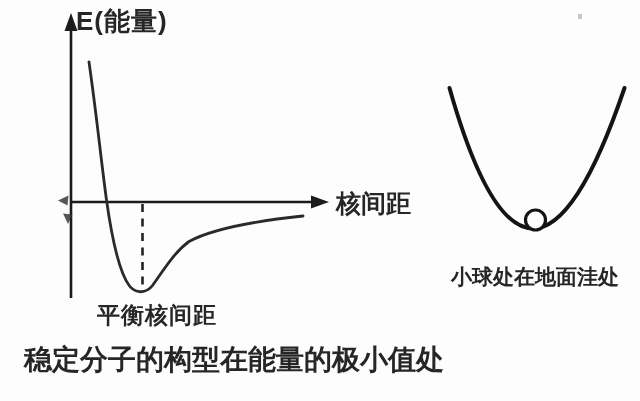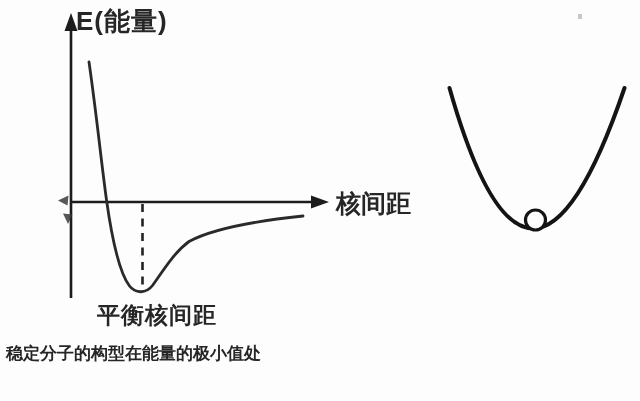--- a/index.html
+++ b/index.html
@@ -8,21 +8,21 @@
     position:relative; width:640px; height:401px;
     background:#fdfdfd; overflow:hidden;
     font-family:Liberation Sans, sans-serif;
     color:#262626;
   }
   .abs{position:absolute;}
   .txt{position:absolute; white-space:nowrap; font-weight:600; line-height:1.1; color:#262626;}
   .e-label      {left:76px;  top:7px;   font-size:26px; letter-spacing:1px;}
   .x-label      {left:336px; top:190px; font-size:25px;}
   .eq-label     {left:97px;  top:303px; font-size:23px; letter-spacing:1px;}
-  .left-caption {left:6px;   top:345px; font-size:17px;}
+  .left-caption {left:24px;   top:345px; font-size:28px;}
   .r-caption1   {left:451px; top:265px; font-size:21px;}
   .r-caption2   {left:424px; top:309px; font-size:21px;}
   .speck{position:absolute; left:578px; top:14px; width:4px; height:5px; background:#9a9a9a; opacity:.55;}
   svg{display:block;}
 </style>
 </head>
 <body>
 
 <div class="canvas">
 
@@ -50,15 +50,16 @@
   <div class="txt e-label">E(能量)</div>
   <div class="txt eq-label">平衡核间距</div>
   <div class="txt x-label">核间距</div>
   <div class="txt left-caption">稳定分子的构型在能量的极小值处</div>
 
   <svg class="abs" style="left:430px;top:60px" width="210" height="185" viewBox="0 0 210 185">
     <path d="M 19.5 28 Q 99 309 194.5 28" fill="none" stroke="#141414" stroke-width="4" stroke-linecap="round"></path>
     <circle cx="105.5" cy="160" r="10" fill="#fdfdfd" stroke="#141414" stroke-width="3.2"></circle>
   </svg>
 
+  <div class="txt r-caption1">小球处在地面洼处</div>
 
   <div class="speck"></div>
 </div>
 
 </body></html>

